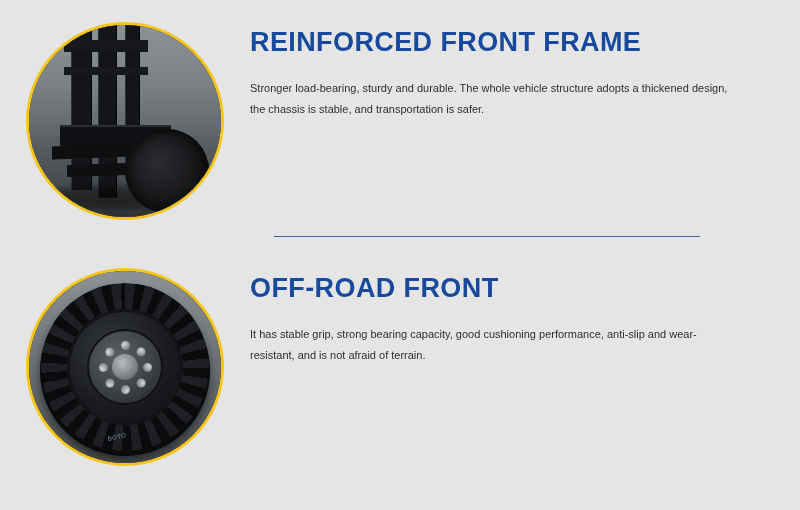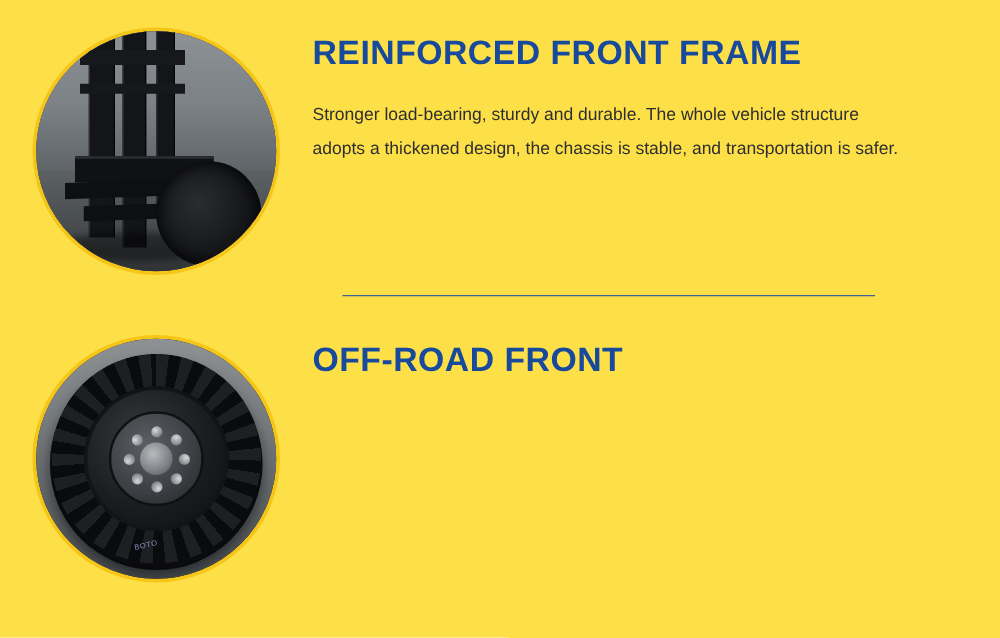--- a/index.html
+++ b/index.html
@@ -10,21 +10,21 @@
     width: 800px;
     height: 510px;
     background: #ffffff;
     font-family: "Liberation Sans", sans-serif;
     overflow: hidden;
   }
   .page {
     position: relative;
     width: 800px;
     height: 510px;
-    background: #fde047;
+    background: #e5e5e5;
   }
   .feature {
     position: absolute;
     left: 0;
     width: 800px;
     display: flex;
     flex-direction: row;
     align-items: flex-start;
   }
   .feature-1 { top: 6px; }
@@ -189,21 +189,21 @@
   .feature-title {
     color: #17499c;
     font-size: 27px;
     font-weight: bold;
     letter-spacing: 0.4px;
     margin: 0 0 20px 0;
     line-height: 1.1;
   }
   .feature-body {
     color: #2e2e2e;
-    font-size: 14px;
+    font-size: 11px;
     line-height: 1.95;
     margin: 0;
     max-width: 478px;
   }
   .divider {
     position: absolute;
     left: 274px;
     top: 236px;
     width: 426px;
     height: 1px;
@@ -260,16 +260,17 @@
             <div class="lug" style="transform: rotate(270deg) translateY(-22px);"></div>
             <div class="lug" style="transform: rotate(315deg) translateY(-22px);"></div>
             <div class="hub"></div>
           </div>
           <div class="tire-label">BOTO</div>
         </div>
       </div>
     </div>
     <div class="text-col">
       <h2 class="feature-title">OFF-ROAD FRONT</h2>
+      <p class="feature-body">It has stable grip, strong bearing capacity, good cushioning performance, anti-slip and wear-resistant, and is not afraid of terrain.</p>
     </div>
   </div>
 
 </div>
 
 </body></html>

